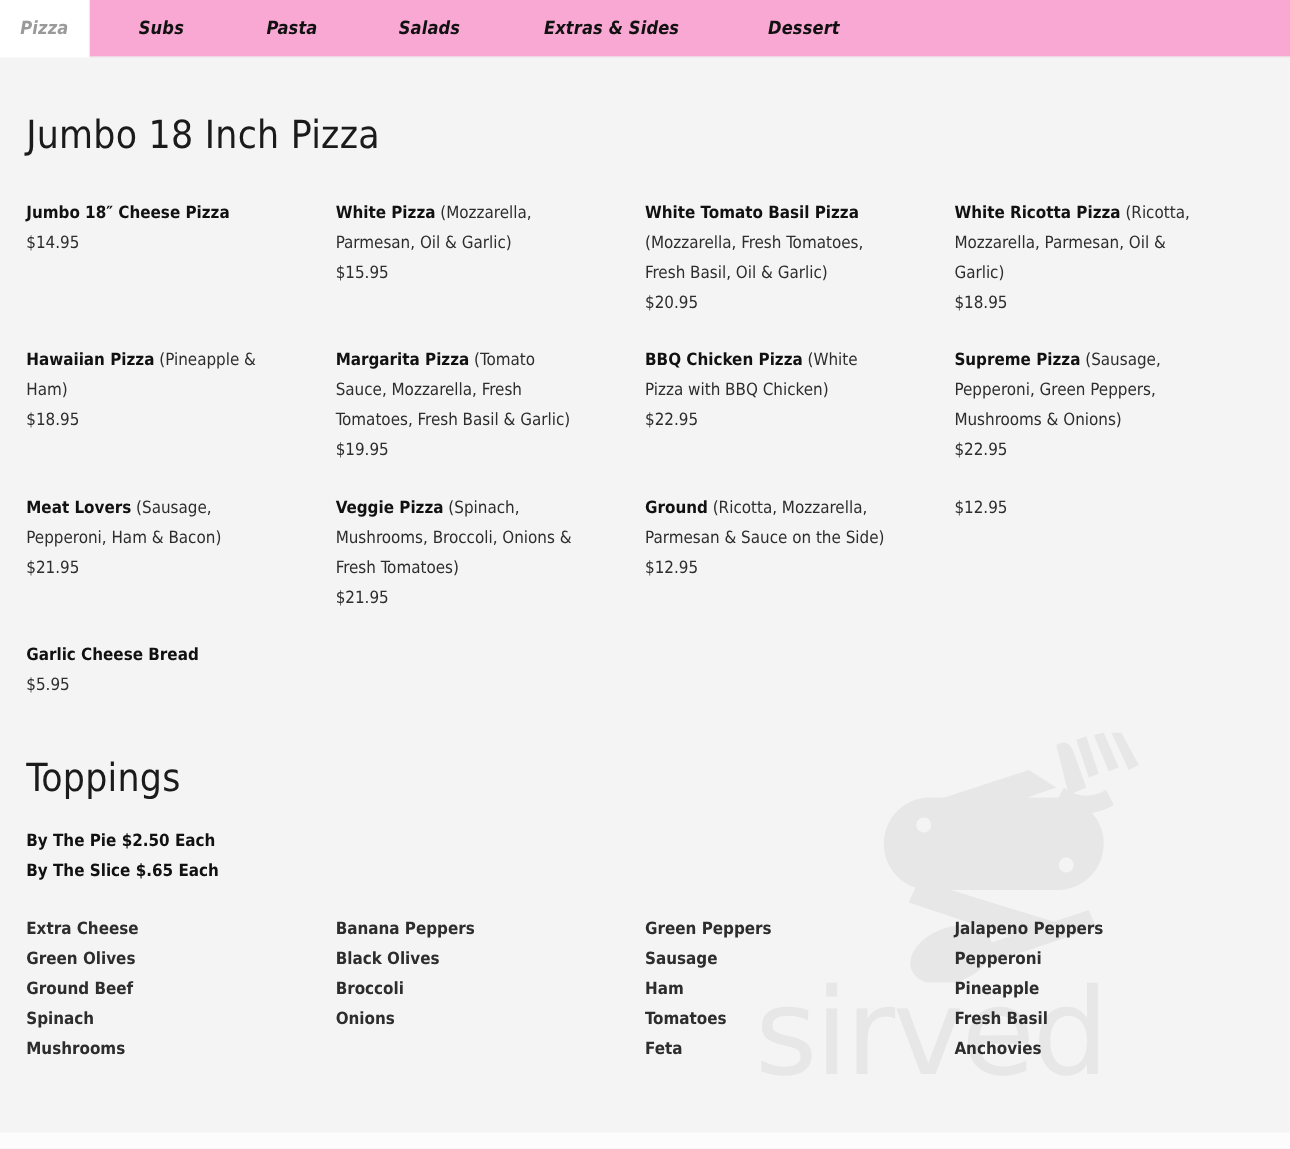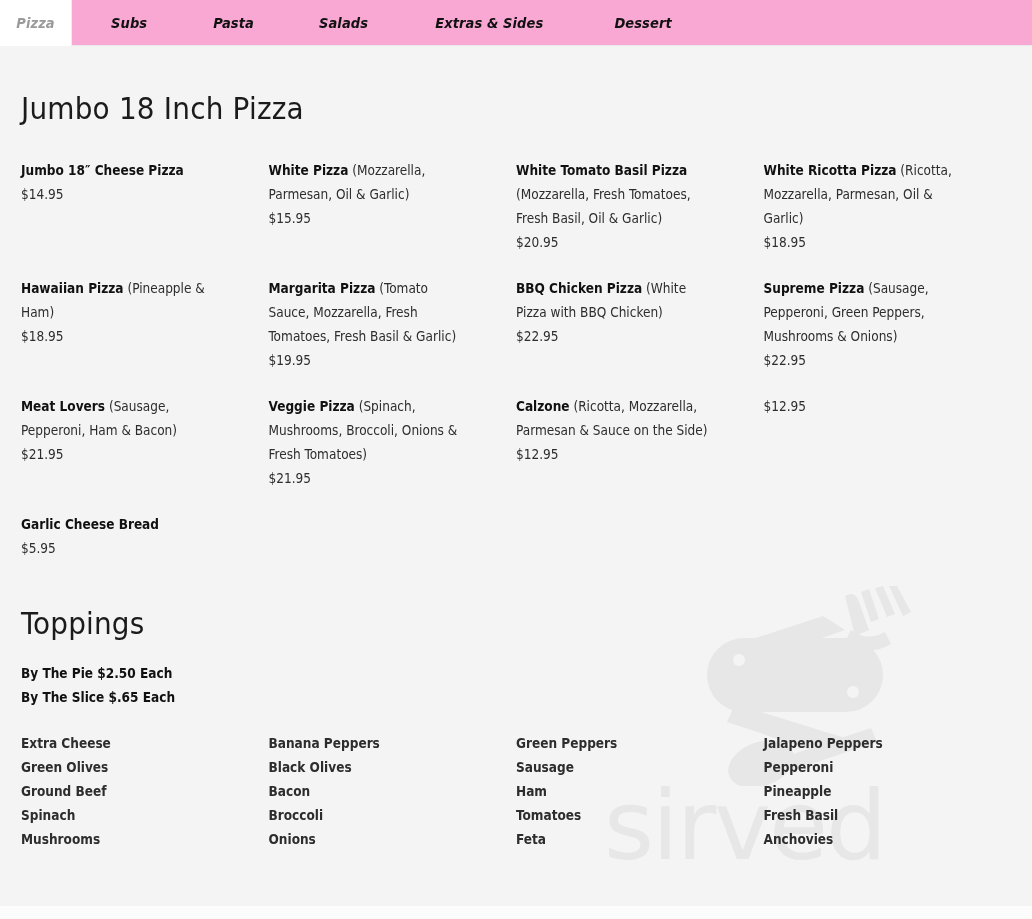--- a/index.html
+++ b/index.html
@@ -270,21 +270,21 @@
 
         <div class="item">
           <div class="item-line">
             <span class="item-name">Veggie Pizza</span><span class="item-desc"> (Spinach, Mushrooms, Broccoli, Onions &amp; Fresh Tomatoes)</span>
           </div>
           <div class="item-price">$21.95</div>
         </div>
 
         <div class="item">
           <div class="item-line">
-            <span class="item-name">Calzone</span><span class="item-desc"> (Ricotta, Mozzarella, Parmesan &amp; Sauce on the Side)</span>
+            <span class="item-name">Ground</span><span class="item-desc"> (Ricotta, Mozzarella, Parmesan &amp; Sauce on the Side)</span>
           </div>
           <div class="item-price">$12.95</div>
         </div>
 
         <div class="item">
           <div class="item-price">$12.95</div>
         </div>
 
         <div class="item short">
           <div class="item-line">
@@ -310,21 +310,20 @@
           <div class="topping">Extra Cheese</div>
           <div class="topping">Green Olives</div>
           <div class="topping">Ground Beef</div>
           <div class="topping">Spinach</div>
           <div class="topping">Mushrooms</div>
         </div>
 
         <div class="topping-col">
           <div class="topping">Banana Peppers</div>
           <div class="topping">Black Olives</div>
-          <div class="topping">Bacon</div>
           <div class="topping">Broccoli</div>
           <div class="topping">Onions</div>
         </div>
 
         <div class="topping-col">
           <div class="topping">Green Peppers</div>
           <div class="topping">Sausage</div>
           <div class="topping">Ham</div>
           <div class="topping">Tomatoes</div>
           <div class="topping">Feta</div>

